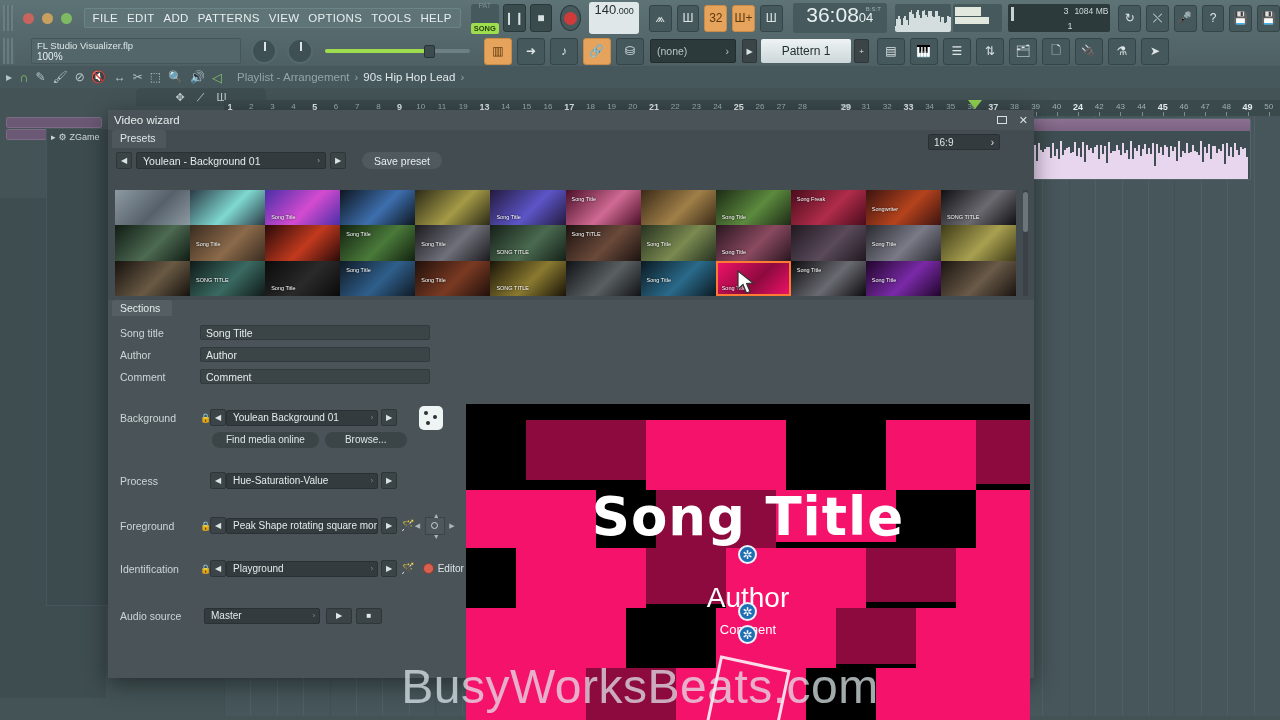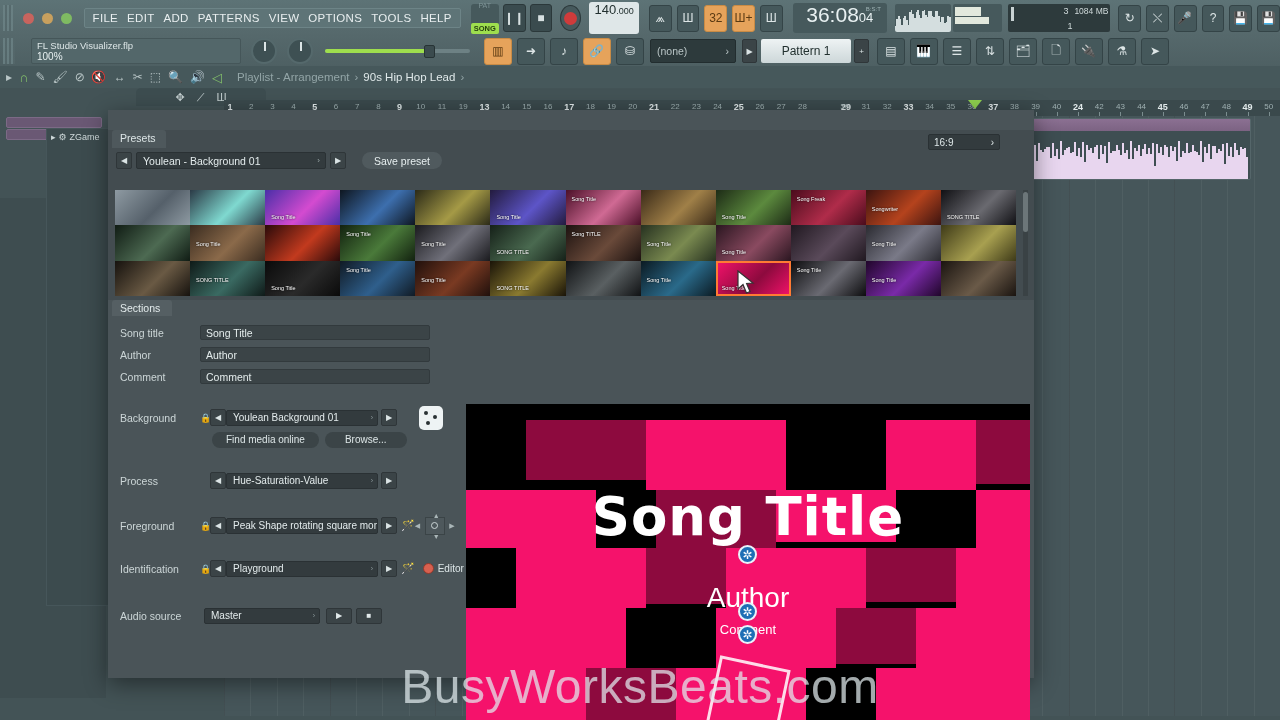--- a/index.html
+++ b/index.html
@@ -650,20 +650,27 @@
     <span class="spk">◁</span>
     <span class="crumb">
       <span class="muted">Playlist - Arrangement</span>
       <span class="sep">›</span>
       <span class="lit">90s Hip Hop Lead</span>
       <span class="sep">›</span>
     </span>
   </div>
 
   <div class="vw">
+    <div class="vw-title">
+      <span>Video wizard</span>
+      <span class="vw-winbtns">
+        <span class="mx"></span>
+        <span>✕</span>
+      </span>
+    </div>
 
     <div class="presets-pane">
       <div class="tabstrip">
         <div class="tab">Presets</div>
       </div>
       <div class="preset-ctrl">
         <div class="arrowbtn">◀</div>
         <div class="presetname">
           <span>Youlean - Background 01</span>
           <span class="ch">›</span>

